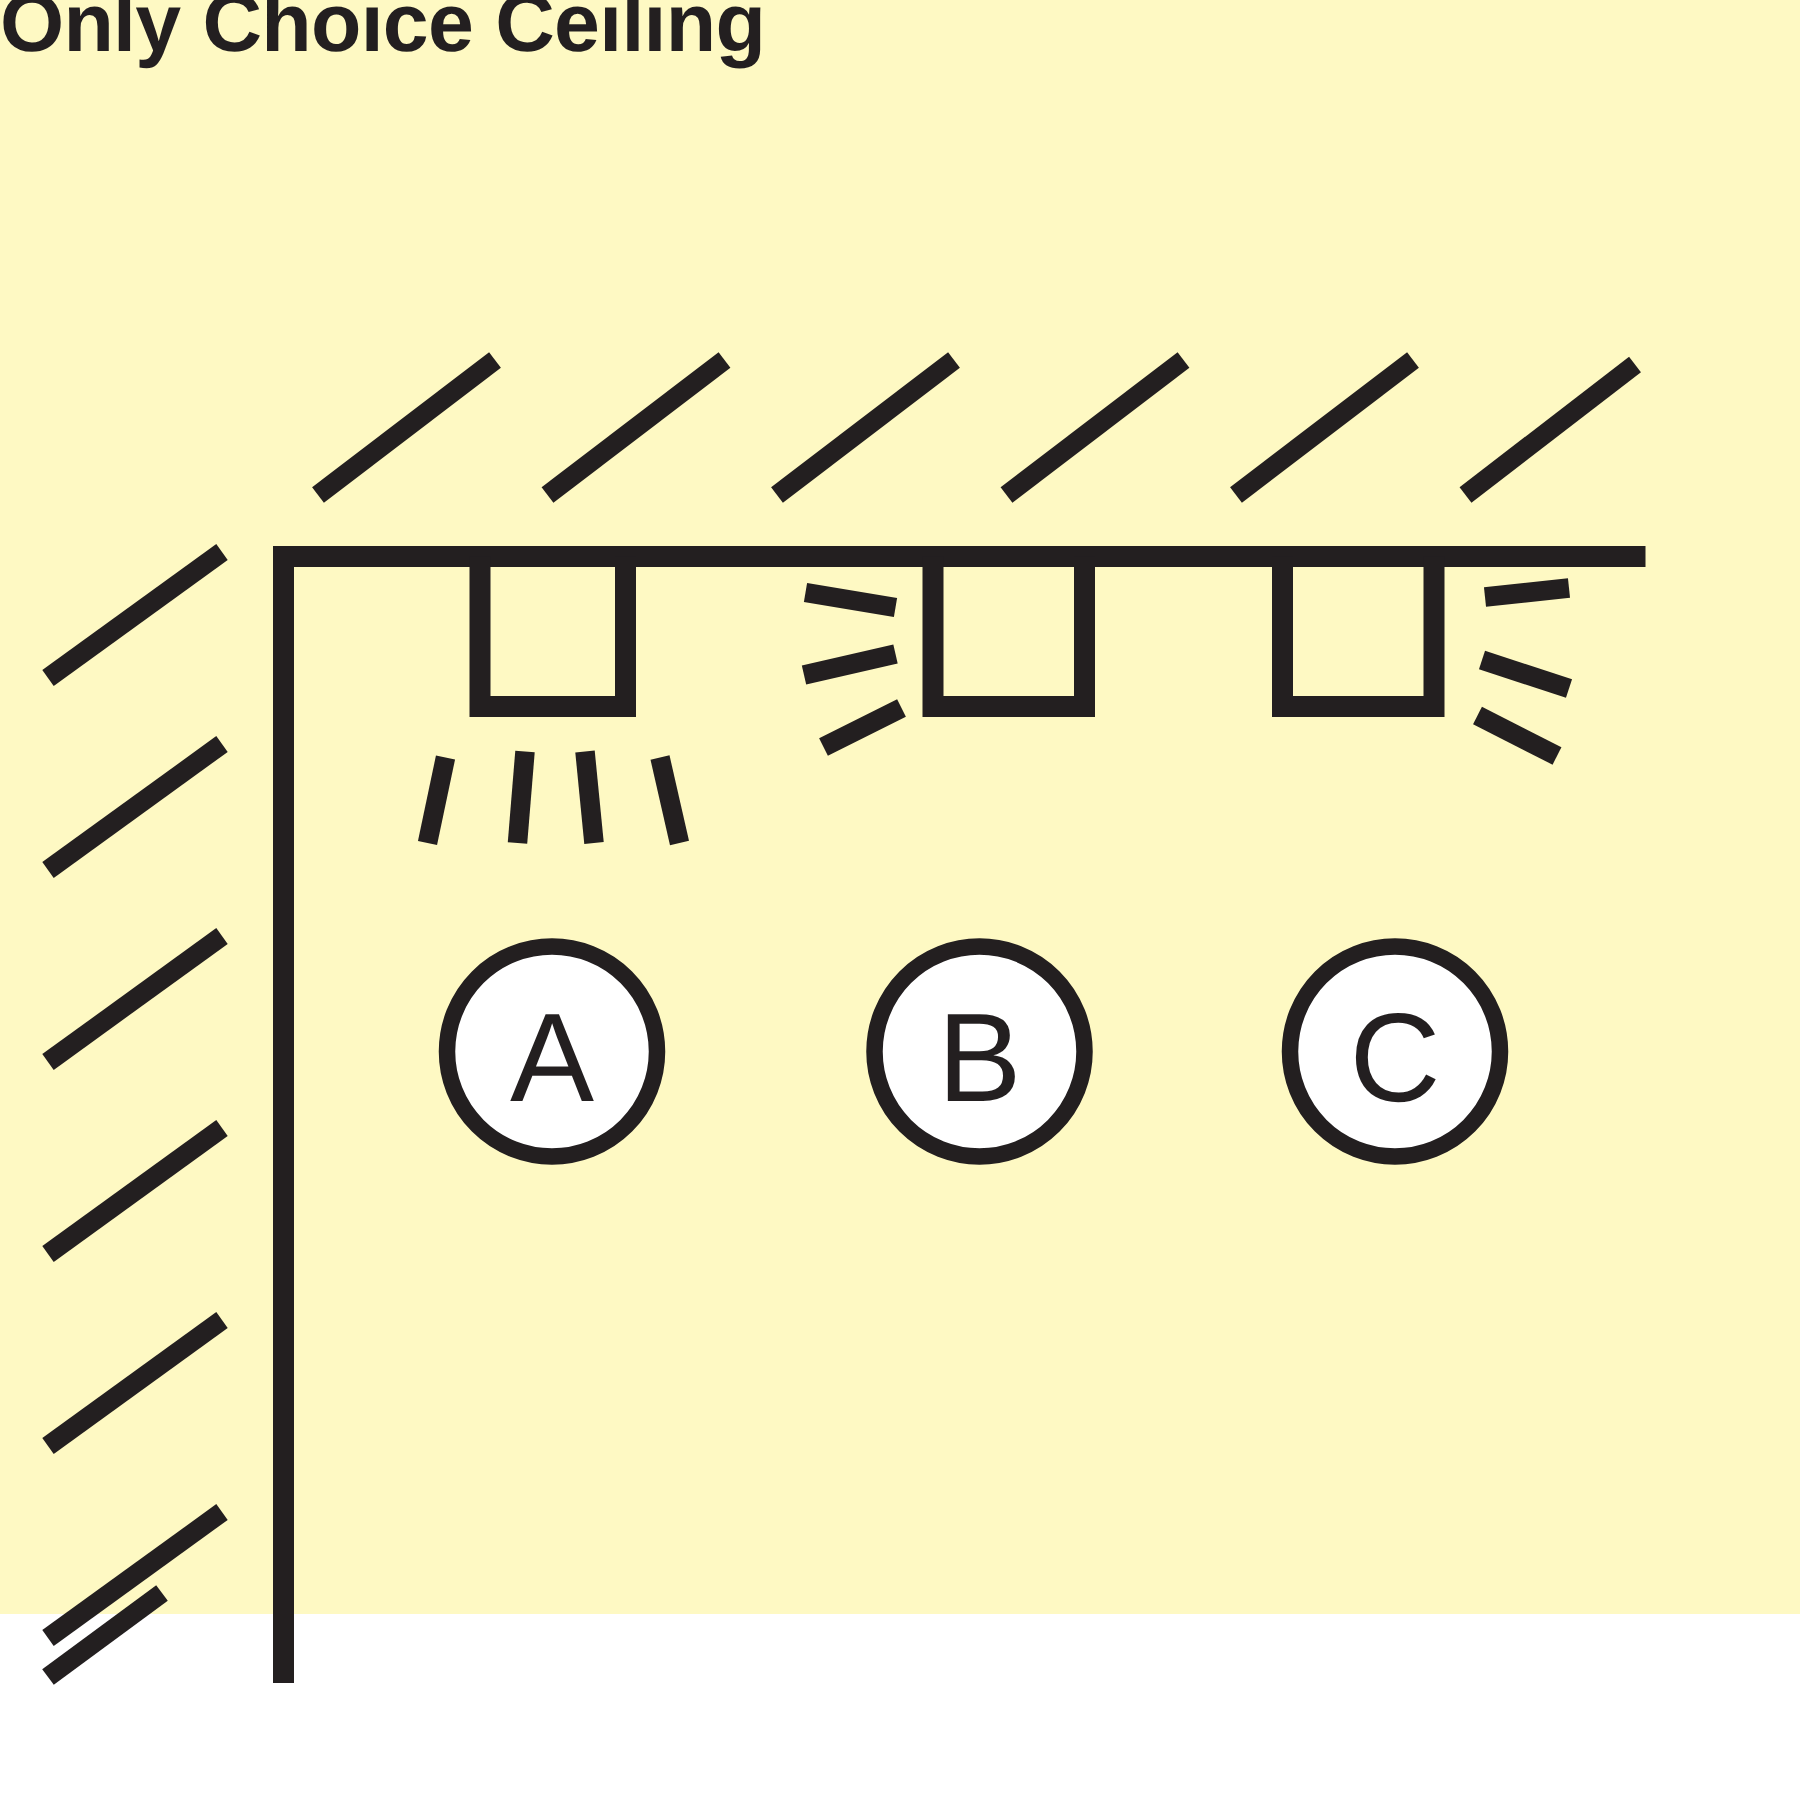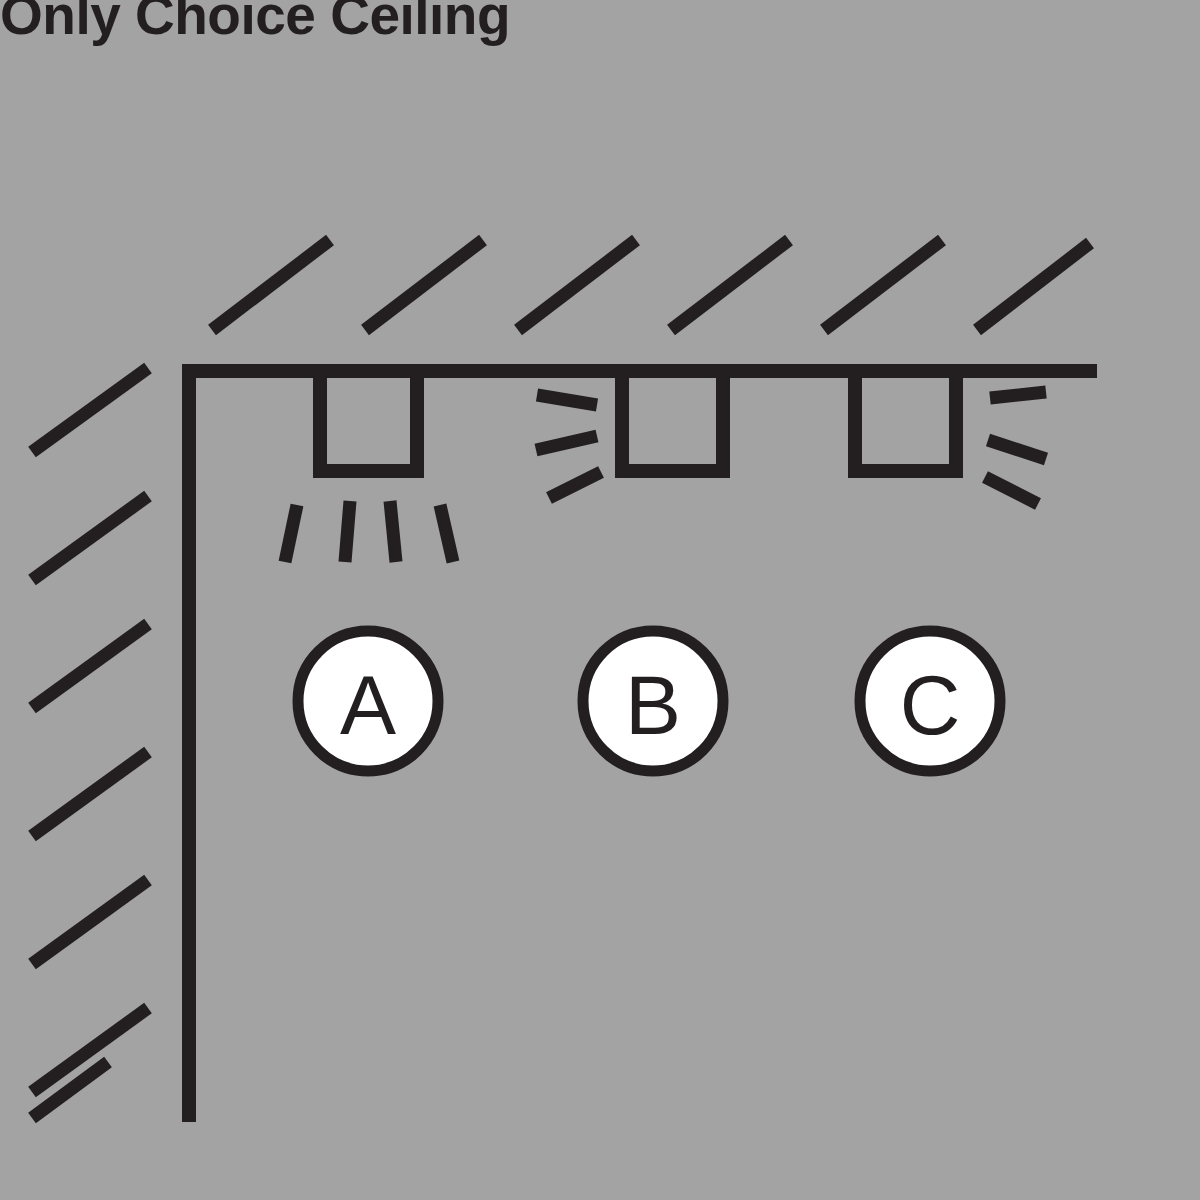--- a/index.html
+++ b/index.html
@@ -9,22 +9,22 @@
   }
   body {
     width: 1200px;
     height: 1200px;
     overflow: hidden;
     font-family: "Liberation Sans", sans-serif;
   }
   #stage {
     position: relative;
     width: 1200px;
-    height: 1200px;
-    background: #a3a3a3;
+    height: 1076px;
+    background: #fef9c3;
   }
   #title {
     position: absolute;
     left: 0px;
     top: -12px;
     font-family: "Liberation Sans", sans-serif;
     font-size: 55px;
     font-weight: 600;
     letter-spacing: -0.5px;
     color: #231f20;

